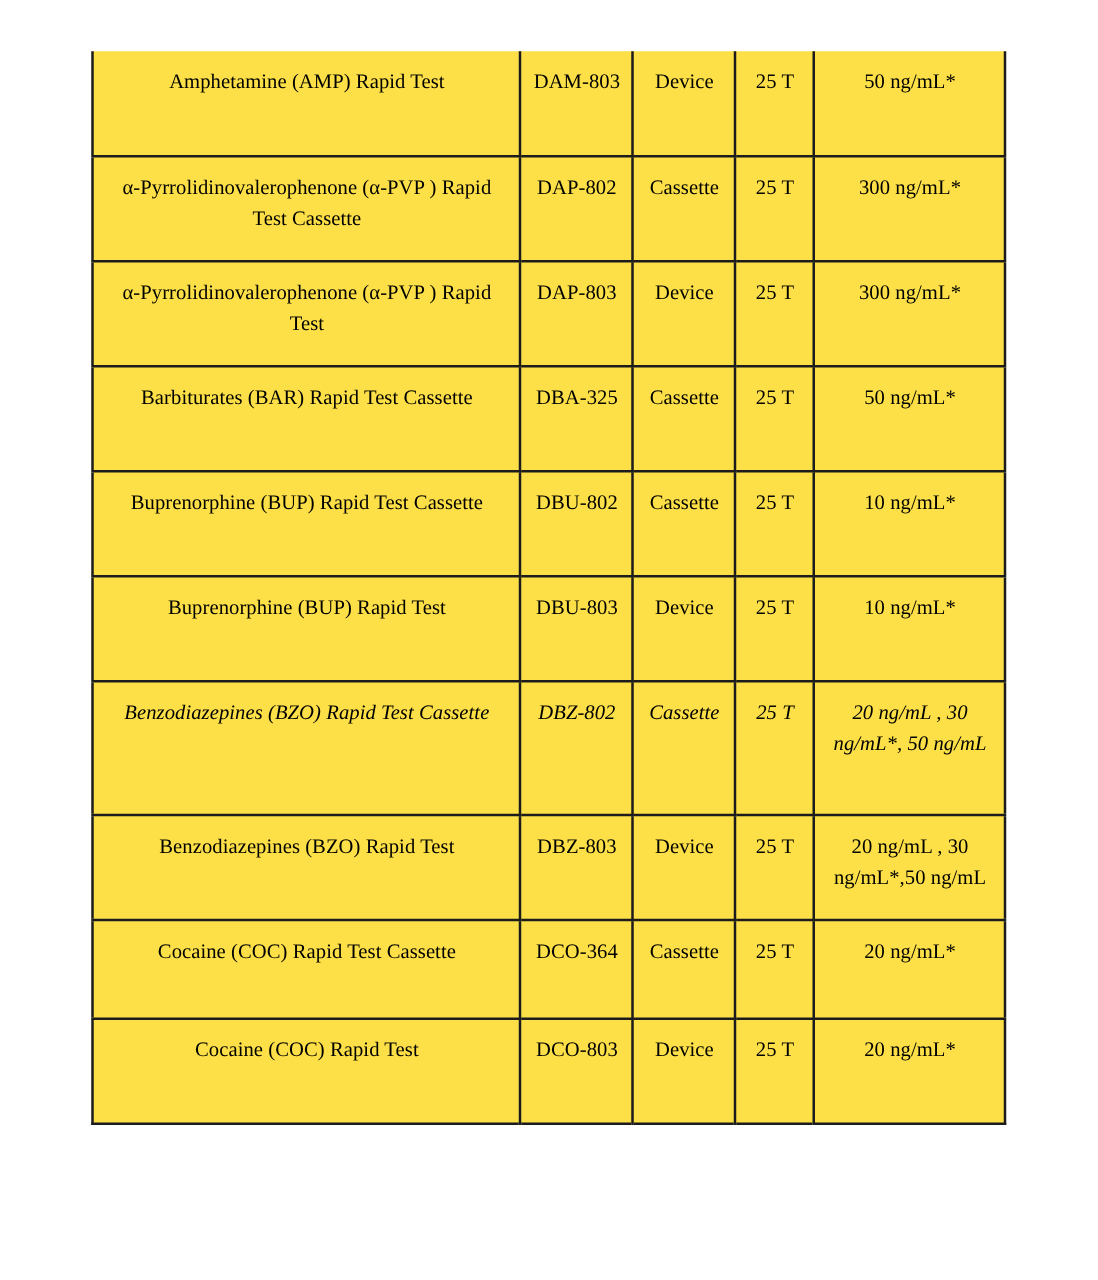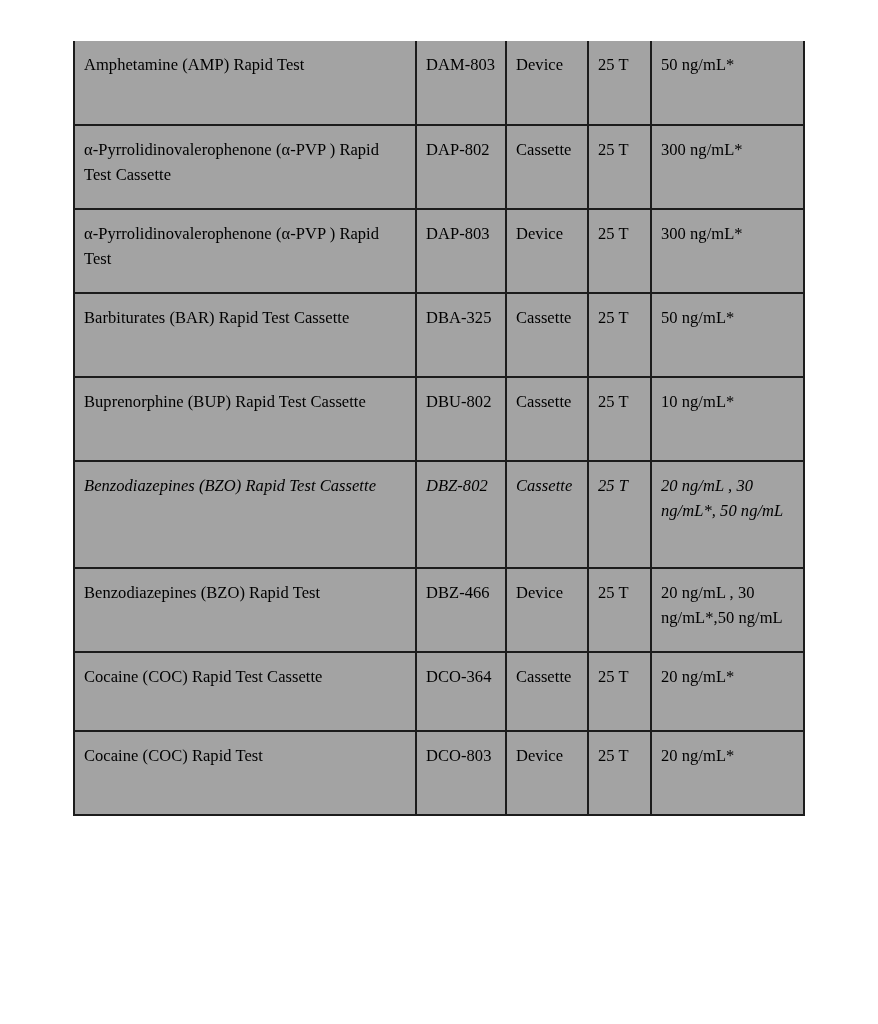--- a/index.html
+++ b/index.html
@@ -51,21 +51,22 @@
   table.product-table td {
     border-right: 2px solid #1c1c1c;
     border-bottom: 2px solid #1c1c1c;
     vertical-align: top;
     padding: 11px 8px 10px 9px;
     font-size: 16.5px;
     line-height: 1.52;
     letter-spacing: 0.05px;
     word-wrap: break-word;
     overflow-wrap: break-word;
-    background: #a3a3a3;
+    background: #fde047;
+    text-align: center;
   }
   table.product-table td:last-child { border-right: 0; }
   table.product-table tr:last-child td { border-bottom: 0; }
 
   
   tr.r-h84  td { height: 62px; }
   tr.r-h83  td { height: 61px; }
   tr.r-h106 td { height: 84px; font-style: italic; }
   tr.r-h78  td { height: 56px; }
 
@@ -124,32 +125,39 @@
 
 
         <tr class="r-h83">
           <td class="cell-name">Buprenorphine (BUP) Rapid Test Cassette</td>
           <td class="cell-code">DBU-802</td>
           <td class="cell-format">Cassette</td>
           <td class="cell-qty">25 T</td>
           <td class="cell-conc">10 ng/mL*</td>
         </tr>
 
+        <tr class="r-h83">
+          <td class="cell-name">Buprenorphine (BUP) Rapid Test</td>
+          <td class="cell-code">DBU-803</td>
+          <td class="cell-format">Device</td>
+          <td class="cell-qty">25 T</td>
+          <td class="cell-conc">10 ng/mL*</td>
+        </tr>
 
         <tr class="r-h106">
           <td class="cell-name">Benzodiazepines (BZO) Rapid Test Cassette</td>
           <td class="cell-code">DBZ-802</td>
           <td class="cell-format">Cassette</td>
           <td class="cell-qty">25 T</td>
           <td class="cell-conc">20 ng/mL , 30 ng/mL*, 50 ng/mL</td>
         </tr>
 
         <tr class="r-h83">
           <td class="cell-name">Benzodiazepines (BZO) Rapid Test</td>
-          <td class="cell-code">DBZ-466</td>
+          <td class="cell-code">DBZ-803</td>
           <td class="cell-format">Device</td>
           <td class="cell-qty">25 T</td>
           <td class="cell-conc">20 ng/mL , 30 ng/mL*,50 ng/mL</td>
         </tr>
 
         <tr class="r-h78">
           <td class="cell-name">Cocaine (COC) Rapid Test Cassette</td>
           <td class="cell-code">DCO-364</td>
           <td class="cell-format">Cassette</td>
           <td class="cell-qty">25 T</td>

